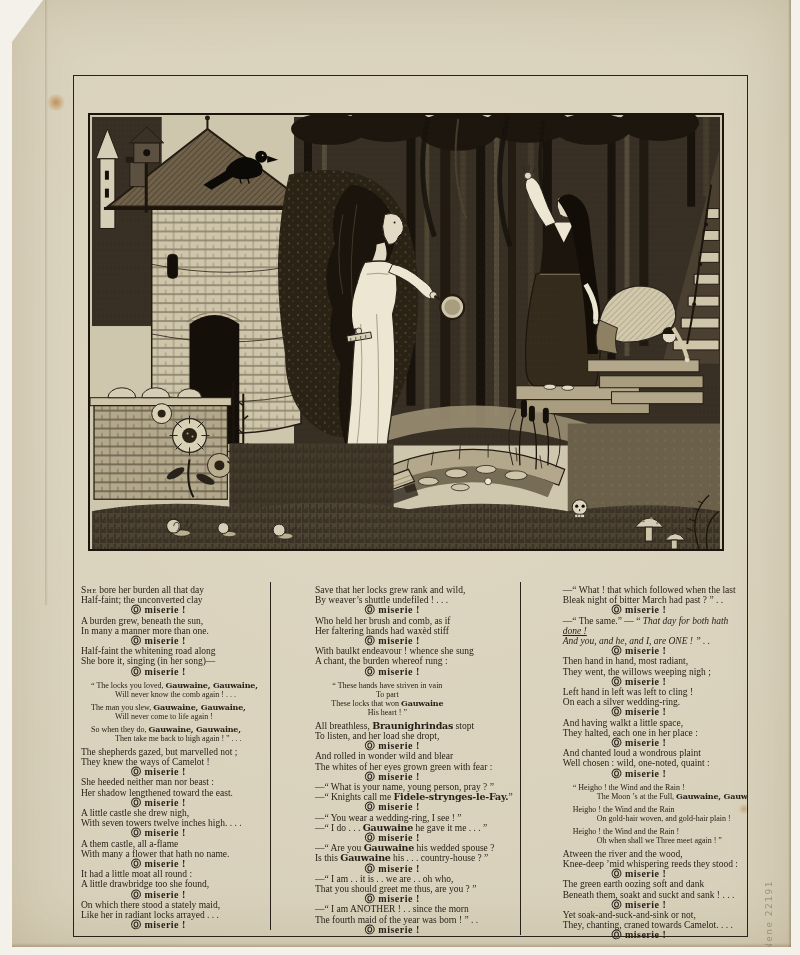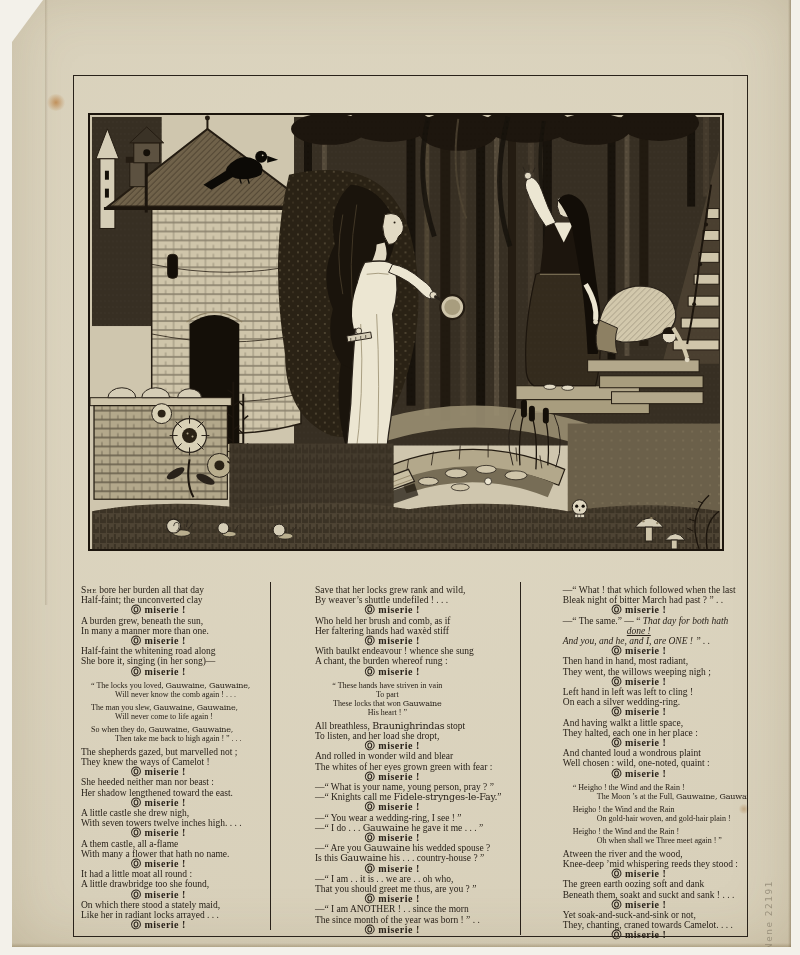--- a/index.html
+++ b/index.html
@@ -77,25 +77,25 @@
   .col.c2{width:239px;border-right:1px solid #29221a;padding-left:9px;padding-right:20px;}
   .col.c3{width:215px;padding-left:7px;padding-right:2px;}
 
   .ln{font-size:9.5px;line-height:10.2px;white-space:nowrap;}
   .ln.ref{
     text-align:center;padding-right:30px;font-weight:bold;letter-spacing:.5px;
     font-family:Liberation Serif, serif;font-size:10px;
   }
   .ln.sm{font-size:8px;line-height:9px;margin-left:10px;}
   .ln.ind{margin-left:34px;}
-  .ln.ind2{margin-left:64px;text-decoration:underline;}
+  .ln.ind2{text-decoration:underline;}
   .ln.ctr{text-align:center;padding-right:40px;margin-left:0;}
   .ln.gap{margin-top:4px;}
   .ln.it{font-style:italic;}
-  .k-bl{font-family:"DejaVu Serif", serif;font-weight:normal;letter-spacing:-.2px;margin-top:48px;}
+  .k-bl{font-family:"DejaVu Serif", serif;font-weight:bold;letter-spacing:-.2px;margin-top:48px;}
   .k-sc{font-variant:small-caps;letter-spacing:.4px;}
   .k-it{font-style:italic;}
 
   .pencil{
     position:absolute;left:752px;top:846px;width:16px;height:108px;
     writing-mode:vertical-rl;transform:rotate(180deg);
     font-family:"DejaVu Sans", sans-serif;font-size:9px;letter-spacing:1.5px;
     color:#968d79;opacity:.9;
   }
   .deckle-bottom{
@@ -450,21 +450,21 @@
           <div class="ln">—“ You wear a wedding-ring, I see ! ”</div>
           <div class="ln">—“ I do . . . <span class="k-bl">Gauwaine</span> he gave it me . . . ”</div>
           <div class="ln ref">Ⓞ miserie !</div>
           <div class="ln">—“ Are you <span class="k-bl">Gauwaine</span> his wedded spouse ?</div>
           <div class="ln">Is this <span class="k-bl">Gauwaine</span> his . . . country-house ? ”</div>
           <div class="ln ref">Ⓞ miserie !</div>
           <div class="ln">—“ I am . .  it is . .  we are . .  oh who,</div>
           <div class="ln">That you should greet me thus, are you ? ”</div>
           <div class="ln ref">Ⓞ miserie !</div>
           <div class="ln">—“ I am ANOTHER !  . .  since the morn</div>
-          <div class="ln">The since month of the year was born ! ” . .</div>
+          <div class="ln">The fourth maid of the year was born ! ” . .</div>
           <div class="ln ref">Ⓞ miserie !</div>
         </div>
       <div class="col c3">
           <div class="ln">—“ What !  that which followed when the last</div>
           <div class="ln">Bleak night of bitter March had past ? ” . .</div>
           <div class="ln ref">Ⓞ miserie !</div>
           <div class="ln">—“ The same.” — “ <span class="k-it">That day for both hath</span></div>
           <div class="ln ind2 it">done !</div>
           <div class="ln it">And you, and he, and I, are ONE ! ” . .</div>
           <div class="ln ref">Ⓞ miserie !</div>

